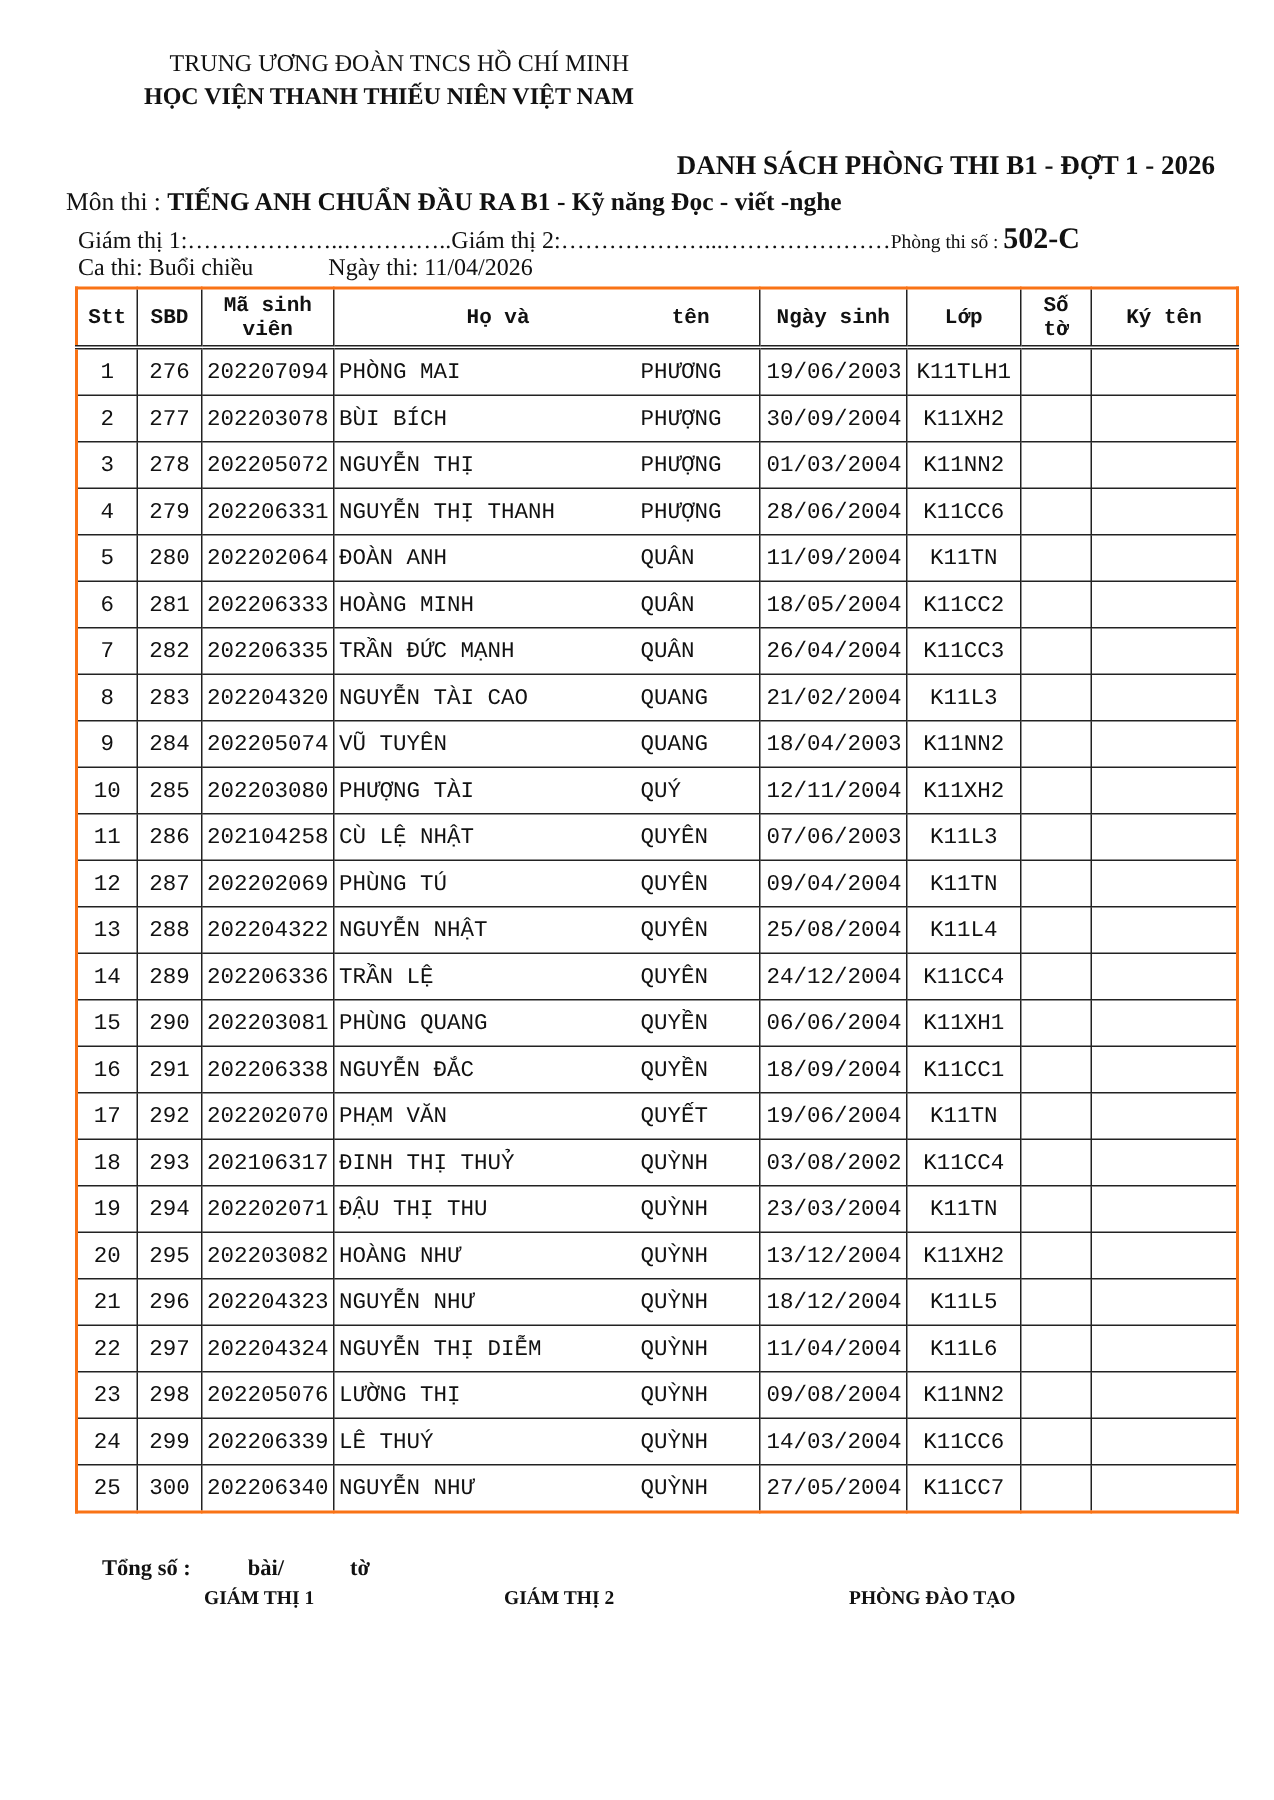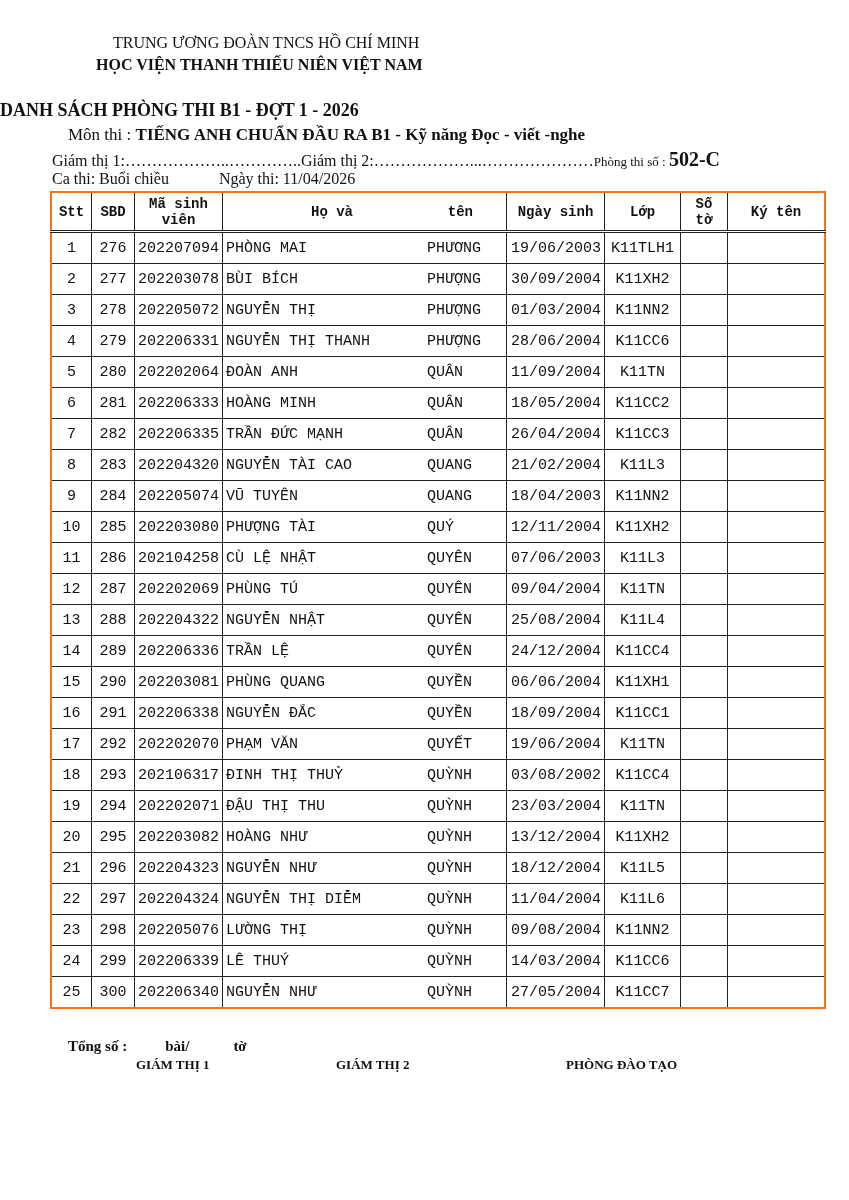--- a/index.html
+++ b/index.html
@@ -1,21 +1,21 @@
 <!DOCTYPE html>
 <html><head>
 <meta charset="utf-8">
 <style>
   html, body { margin:0; padding:0; background:#ffffff; }
   body { width:849px; height:1200px; position:relative; font-family:"Liberation Serif", serif; color:#111; overflow:hidden; }
   .abs { position:absolute; white-space:nowrap; }
   .org1 { left:113px; top:34px; font-size:16px; }
   .org2 { left:96px; top:56px; font-size:16px; font-weight:bold; }
-  .title { left:0; width:810px; text-align:left; top:100px; font-size:18px; font-weight:bold; }
-  .subject { left:68px; top:125px; font-size:17px; }
+  .title { left:0; width:810px; text-align:right; top:100px; font-size:18px; font-weight:bold; }
+  .subject { left:44px; top:125px; font-size:17px; }
   .subject b { font-weight:bold; }
   .proctors { left:52px; top:148px; font-size:16px; }
   .proctors .room-label { font-size:13px; }
   .proctors .room-val { font-weight:bold; font-size:20px; }
   .session { left:52px; top:170px; font-size:16px; }
   .session .date { margin-left:50px; }
 
   table.roster { position:absolute; left:50px; top:191px; width:776px; border-collapse:collapse; font-size:15px; }
   table.roster th, table.roster td { border:1px solid #222; padding:0 3px; }
   table.roster thead th { height:37px; font-weight:bold; font-size:14px; text-align:center; line-height:16px; border-bottom:3px double #222; }

